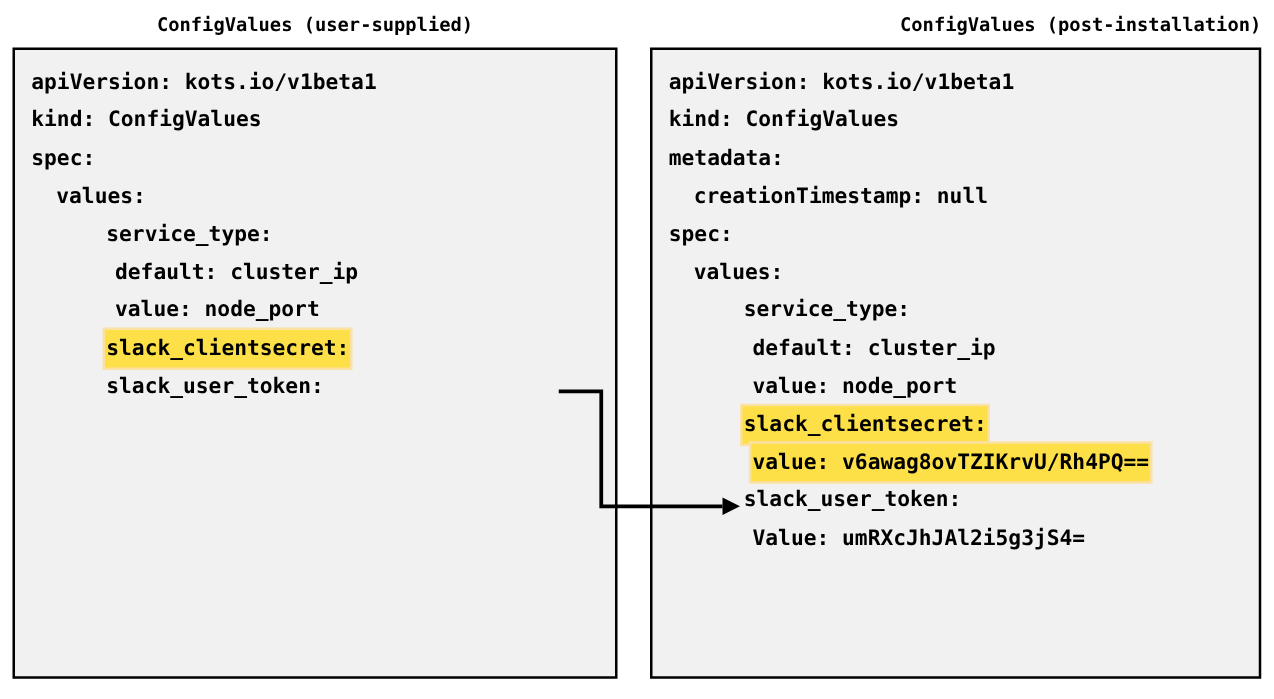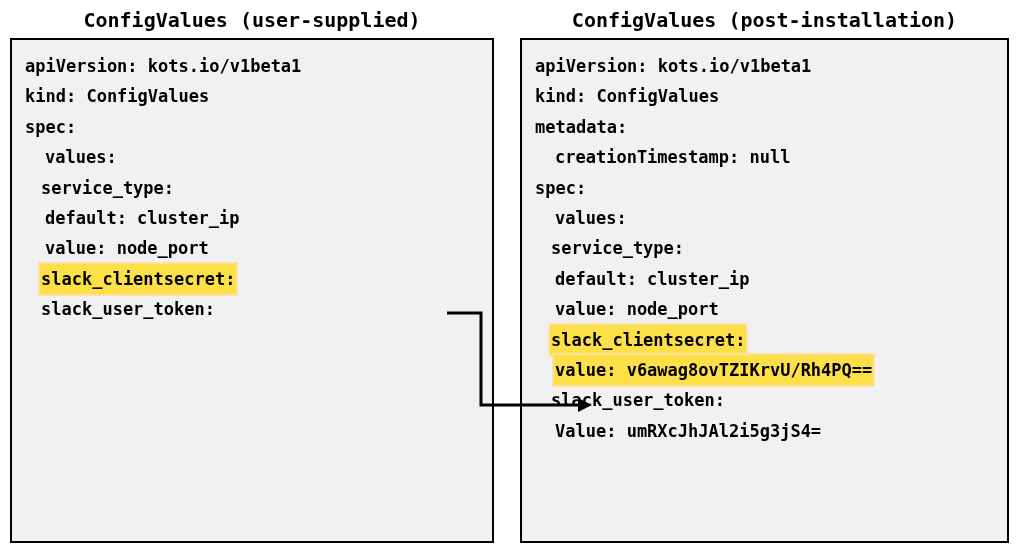--- a/index.html
+++ b/index.html
@@ -12,31 +12,31 @@
     width: 1019px;
     height: 559px;
     position: relative;
     overflow: hidden;
     font-family: "DejaVu Sans Mono", "Liberation Mono", monospace;
   }
 
   .panel-title {
     position: absolute;
     font-family: "DejaVu Sans Mono", "Liberation Mono", monospace;
-    font-size: 20px;
+    font-size: 15px;
     font-weight: bold;
     color: #000000;
     letter-spacing: 0px;
     white-space: pre;
     text-align: center;
     top: 9px;
     line-height: 22px;
   }
   #title-left  { left: 10px;  width: 484px; }
-  #title-right { left: 520px; width: 489px; }
+  #title-right { left: 520px; width: 489px; text-align: right; }
 
   .yaml-panel {
     position: absolute;
     top: 38px;
     height: 505px;
     box-sizing: border-box;
     background: #f1f1f1;
     border: 2.5px solid #000000;
     overflow: hidden;
   }
@@ -67,22 +67,22 @@
   }
 
   .yaml-line.hl > .txt {
     background: #fde047;
     box-shadow: 0 0 0 2px #fce1a4;
   }
 
   
   .ind-0 { padding-left: 12px; }
   .ind-1 { padding-left: 32px; text-decoration: underline; }
-  .ind-2 { padding-left: 28px; }
-  .ind-3 { padding-left: 32px; }
+  .ind-2 { padding-left: 72px; }
+  .ind-3 { padding-left: 32px; margin-left: 47px; }
 
   
   #connector {
     position: absolute;
     left: 0;
     top: 0;
     width: 1019px;
     height: 559px;
     pointer-events: none;
   }

